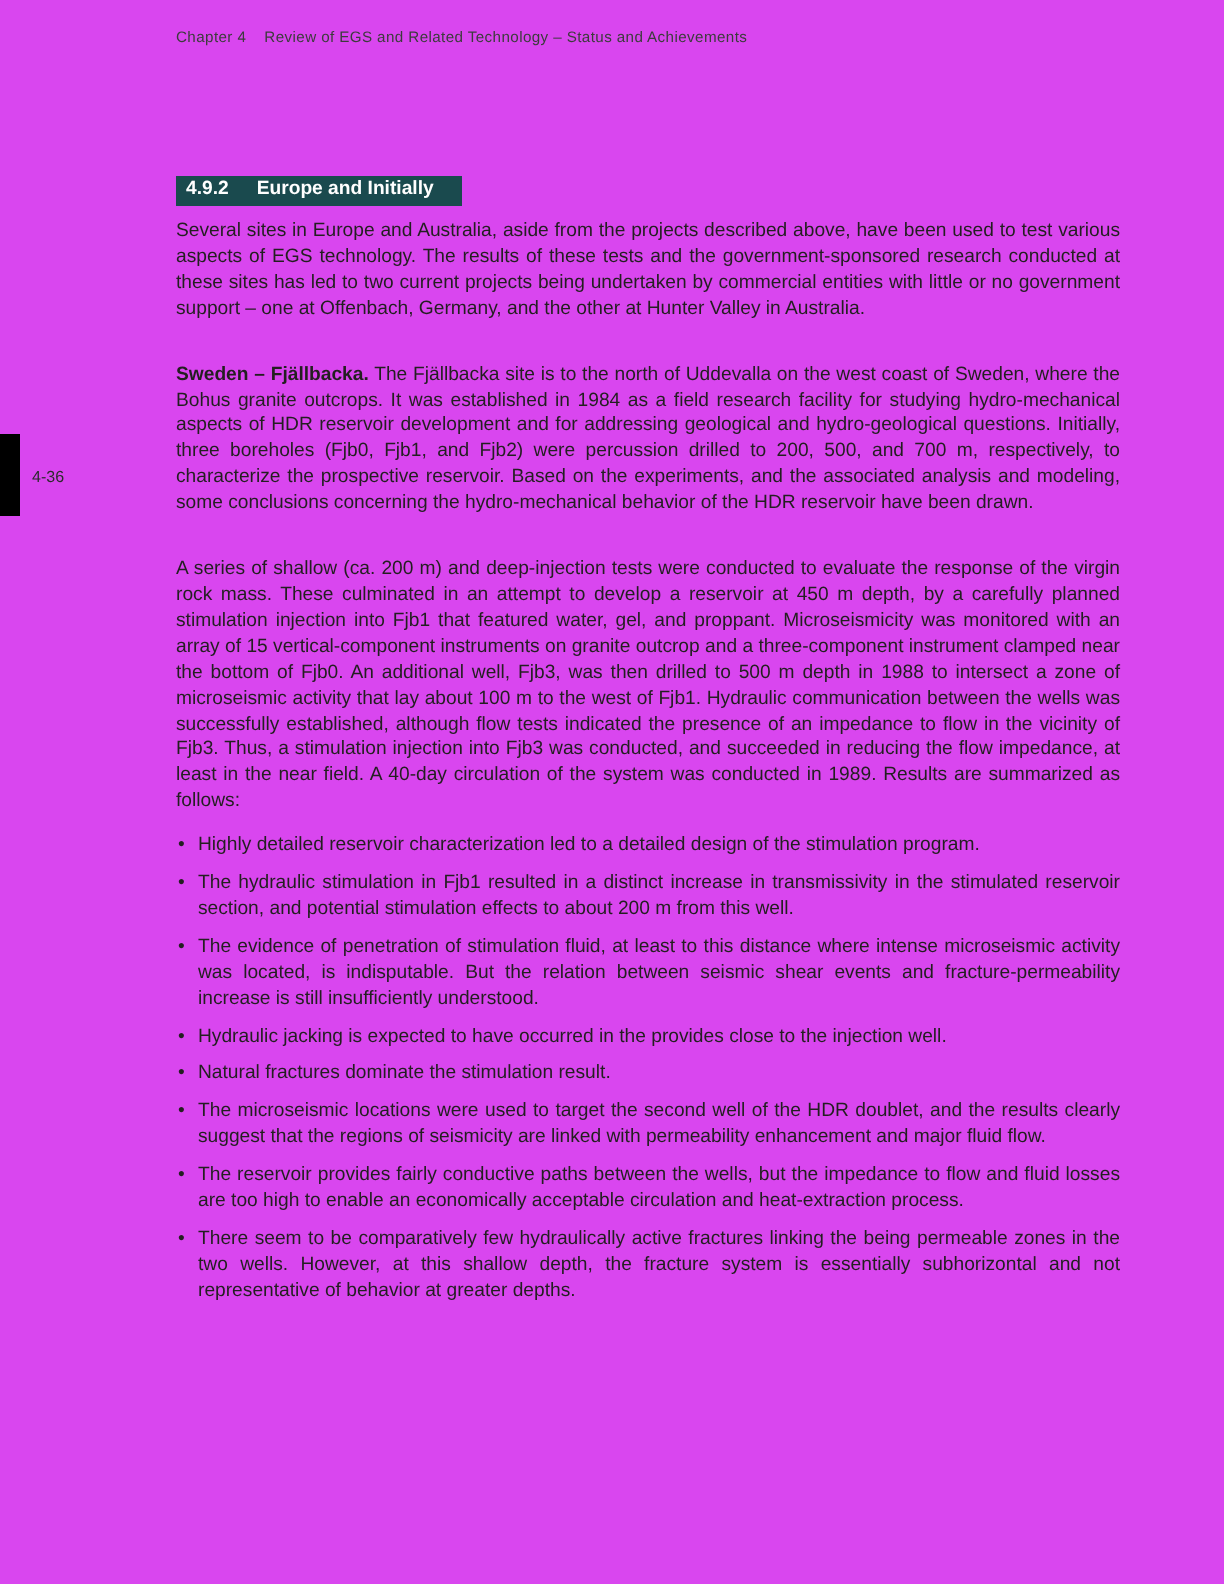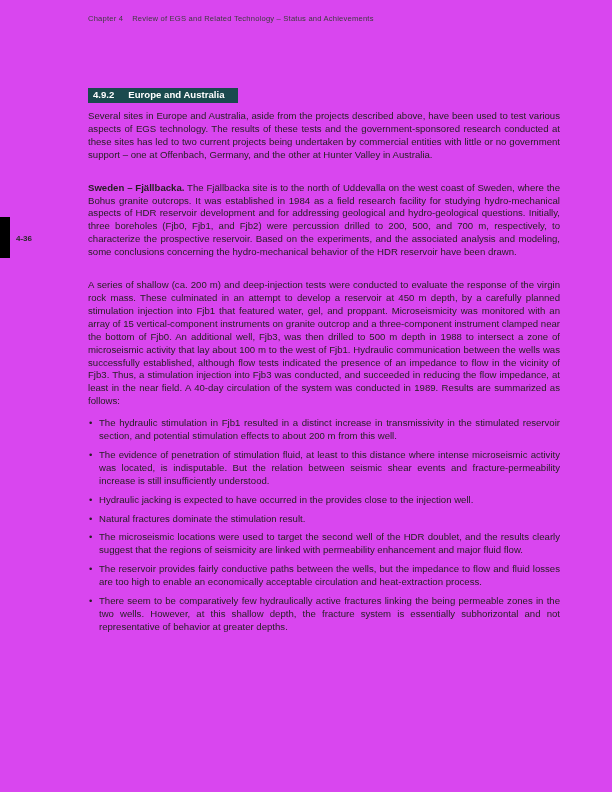--- a/index.html
+++ b/index.html
@@ -27,21 +27,20 @@
     position: absolute;
     left: 0; top: 217px;
     width: 10px; height: 41px;
     background: #000000;
   }
   .side-tab-label {
     position: absolute;
     left: 16px; top: 234px;
     font-size: 8px;
     color: #2b2b2b;
-    font-weight: bold;
   }
 
   .content {
     position: absolute;
     left: 88px; top: 84px;
     width: 472px;
   }
 
   .section-heading {
     display: inline-block;
@@ -92,31 +91,32 @@
     <span class="chapter">Chapter 4</span><span>Review of EGS and Related Technology – Status and Achievements</span>
   </div>
 
   <div class="side-tab-bar"></div>
   <div class="side-tab-label">4-36</div>
 
   <div class="content">
 
     <div>
       <div class="section-heading">
-        <span class="sec-num">4.9.2</span><span>Europe and Australia</span>
+        <span class="sec-num">4.9.2</span><span>Europe and Initially</span>
       </div>
     </div>
 
     <p class="body-par">Several sites in Europe and Australia, aside from the projects described above, have been used to test various aspects of EGS technology. The results of these tests and the government-sponsored research conducted at these sites has led to two current projects being undertaken by commercial entities with little or no government support – one at Offenbach, Germany, and the other at Hunter Valley in Australia.</p>
 
     <p class="body-par gap-before"><span class="lead-in">Sweden – Fjällbacka.</span><span> The Fjällbacka site is to the north of Uddevalla on the west coast of Sweden, where the Bohus granite outcrops. It was established in 1984 as a field research facility for studying hydro-mechanical aspects of HDR reservoir development and for addressing geological and hydro-geological questions. Initially, three boreholes (Fjb0, Fjb1, and Fjb2) were percussion drilled to 200, 500, and 700 m, respectively, to characterize the prospective reservoir. Based on the experiments, and the associated analysis and modeling, some conclusions concerning the hydro-mechanical behavior of the HDR reservoir have been drawn.</span></p>
 
     <p class="body-par gap-before">A series of shallow (ca. 200 m) and deep-injection tests were conducted to evaluate the response of the virgin rock mass. These culminated in an attempt to develop a reservoir at 450 m depth, by a carefully planned stimulation injection into Fjb1 that featured water, gel, and proppant. Microseismicity was monitored with an array of 15 vertical-component instruments on granite outcrop and a three-component instrument clamped near the bottom of Fjb0. An additional well, Fjb3, was then drilled to 500 m depth in 1988 to intersect a zone of microseismic activity that lay about 100 m to the west of Fjb1. Hydraulic communication between the wells was successfully established, although flow tests indicated the presence of an impedance to flow in the vicinity of Fjb3. Thus, a stimulation injection into Fjb3 was conducted, and succeeded in reducing the flow impedance, at least in the near field. A 40-day circulation of the system was conducted in 1989. Results are summarized as follows:</p>
 
     <ul class="bullet-list">
+      <li>Highly detailed reservoir characterization led to a detailed design of the stimulation program.</li>
       <li>The hydraulic stimulation in Fjb1 resulted in a distinct increase in transmissivity in the stimulated reservoir section, and potential stimulation effects to about 200 m from this well.</li>
       <li>The evidence of penetration of stimulation fluid, at least to this distance where intense microseismic activity was located, is indisputable. But the relation between seismic shear events and fracture-permeability increase is still insufficiently understood.</li>
       <li>Hydraulic jacking is expected to have occurred in the provides close to the injection well.</li>
       <li>Natural fractures dominate the stimulation result.</li>
       <li>The microseismic locations were used to target the second well of the HDR doublet, and the results clearly suggest that the regions of seismicity are linked with permeability enhancement and major fluid flow.</li>
       <li>The reservoir provides fairly conductive paths between the wells, but the impedance to flow and fluid losses are too high to enable an economically acceptable circulation and heat-extraction process.</li>
       <li>There seem to be comparatively few hydraulically active fractures linking the being permeable zones in the two wells. However, at this shallow depth, the fracture system is essentially subhorizontal and not representative of behavior at greater depths.</li>
     </ul>
 
   </div>

